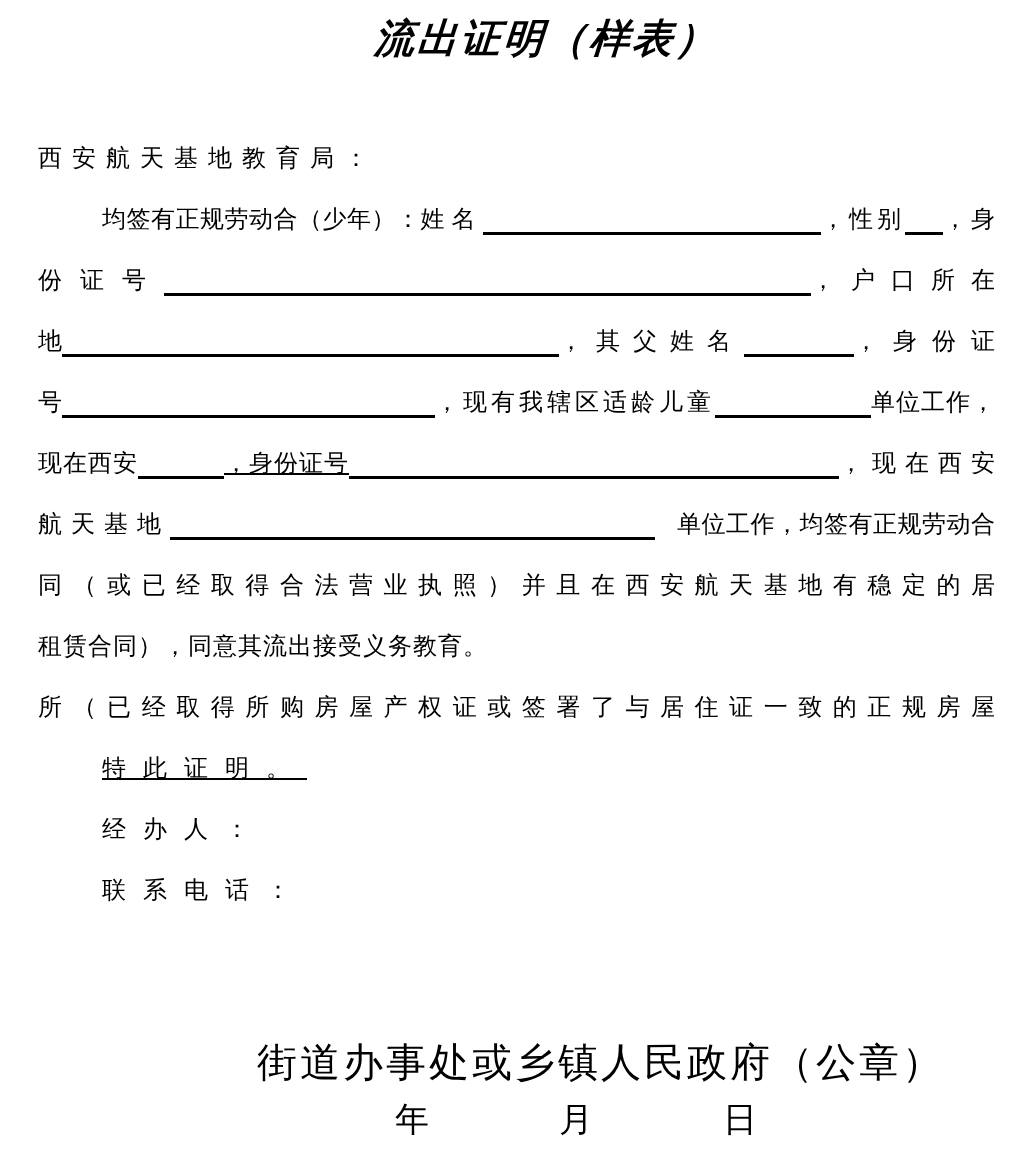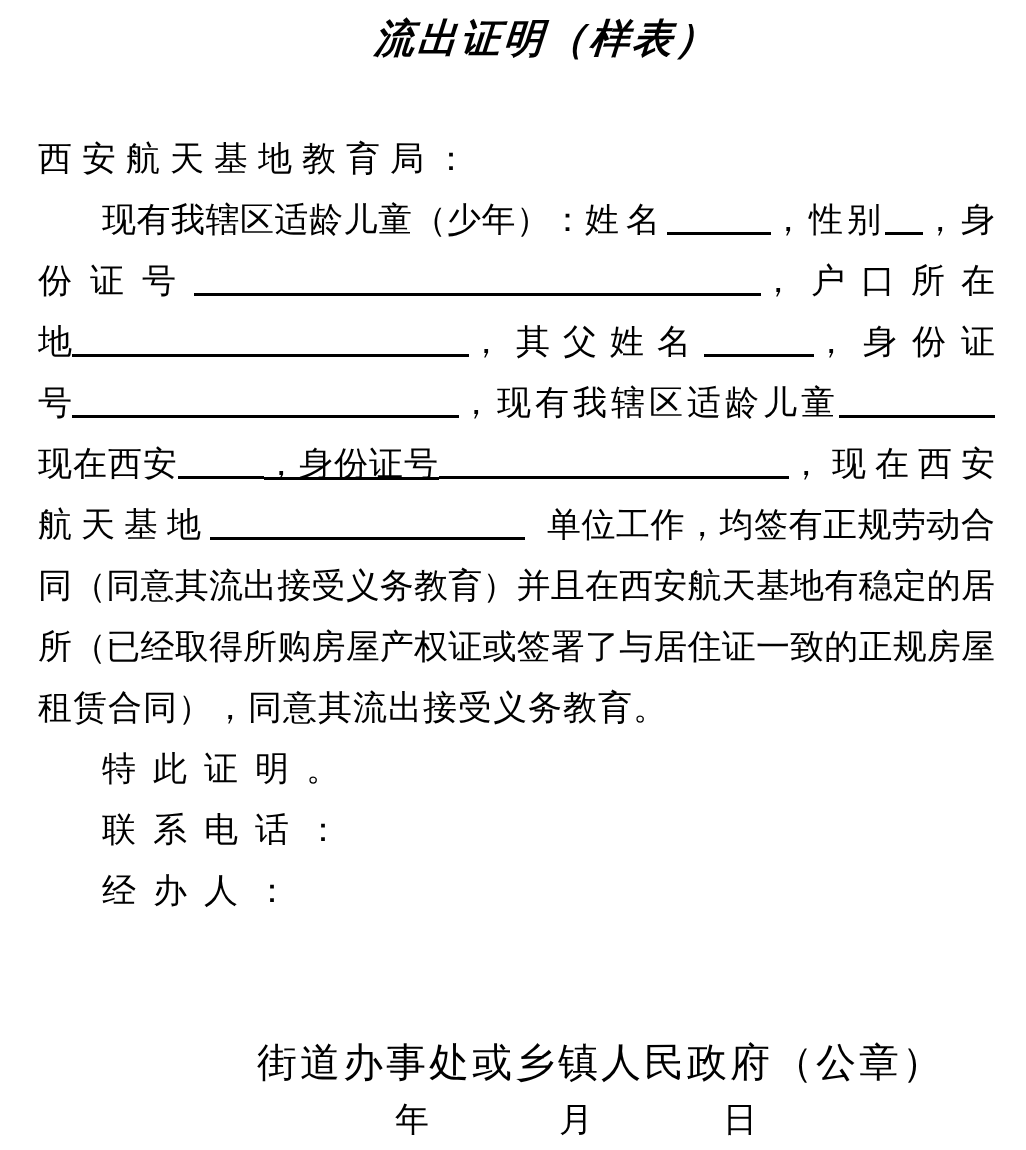--- a/index.html
+++ b/index.html
@@ -27,21 +27,21 @@
     transform: skewX(-4deg);
   }
   .title-gap { height: 57px; }
   .doc-body { display: block; }
   .line {
     display: flex;
     align-items: flex-end;
     height: 61px;
     box-sizing: border-box;
     padding-bottom: 9px;
-    font-size: 34px;
+    font-size: 24px;
     line-height: 37px;
     white-space: nowrap;
   }
   .run { white-space: pre; display: inline-block; }
   .fill {
     flex: 1 1 auto;
     display: block;
     white-space: normal;
     text-align: justify;
     text-align-last: justify;
@@ -85,21 +85,21 @@
 
   <div class="title">流出证明（样表）</div>
 
   <div class="title-gap"></div>
 
   <div class="doc-body">
       <div class="line">
         <span class="run" style="letter-spacing: 10px; margin-right: -10px;">西安航天基地教育局：</span>
       </div>
       <div class="line" style="padding-left: 64px;">
-        <span class="run" style="letter-spacing: 0.5px;">现有我辖区适龄儿童（少年）：</span>
+        <span class="run" style="letter-spacing: 0.5px;">均签有正规劳动合（少年）：</span>
         <span class="run" style="letter-spacing: 7px;">姓名</span>
         <span class="blank" style="flex: 1 1 86px;"></span>
         <span class="run" style="letter-spacing: 4px;">，性别</span>
         <span class="blank" style="flex: 0 1 38px; min-width: 38px;"></span>
         <span class="run" style="letter-spacing: 4px; margin-right: -4px;">，身</span>
       </div>
       <div class="line">
         <span class="run" style="letter-spacing: 18px;">份证号</span>
         <span class="blank" style="flex: 1 1 480px;"></span>
         <span class="run" style="letter-spacing: 16px; margin-right: -16px; text-align: center;">，户口所在</span>
@@ -109,50 +109,51 @@
         <span class="blank" style="flex: 1 1 380px;"></span>
         <span class="run" style="letter-spacing: 13px;">，其父姓名</span>
         <span class="blank" style="flex: 0 1 110px; min-width: 110px;"></span>
         <span class="run" style="letter-spacing: 15px; margin-right: -15px;">，身份证</span>
       </div>
       <div class="line">
         <span class="run">号</span>
         <span class="blank" style="flex: 1 1 240px;"></span>
         <span class="run" style="letter-spacing: 4px;">，现有我辖区适龄儿童</span>
         <span class="blank" style="flex: 0 1 156px; min-width: 156px;"></span>
+        <span class="run" style="letter-spacing: 1px; margin-right: -1px;">单位工作，</span>
       </div>
       <div class="line">
         <span class="run" style="letter-spacing: 1px;">现在西安</span>
         <span class="blank" style="flex: 0 1 86px; min-width: 86px;"></span>
         <span class="run" style="letter-spacing: 1px; text-decoration: underline;">，身份证号</span>
         <span class="blank" style="flex: 1 1 330px;"></span>
         <span class="run" style="letter-spacing: 9px; margin-right: -9px;">，现在西安</span>
       </div>
       <div class="line">
         <span class="run" style="letter-spacing: 9px;">航天基地</span>
         <span class="blank" style="flex: 1 1 298px; margin-right: 22px;"></span>
         <span class="run" style="letter-spacing: 0.5px; margin-right: -0.5px;">单位工作，均签有正规劳动合</span>
       </div>
       <div class="line">
-        <span class="run fill">同（同意其流出接受义务教育）并且在西安航天基地有稳定的居</span>
+        <span class="run fill">同（或已经取得合法营业执照）并且在西安航天基地有稳定的居</span>
+      </div>
+      <div class="line">
+        <span class="run" style="letter-spacing: 1px; margin-right: -1px;">租赁合同），同意其流出接受义务教育。</span>
       </div>
       <div class="line">
         <span class="run fill">所（已经取得所购房屋产权证或签署了与居住证一致的正规房屋</span>
       </div>
-      <div class="line">
-        <span class="run" style="letter-spacing: 1px; margin-right: -1px;">租赁合同），同意其流出接受义务教育。</span>
+      <div class="line" style="padding-left: 64px;">
+        <span class="run" style="letter-spacing: 17px; margin-right: -17px; text-decoration: underline;">特此证明。</span>
       </div>
       <div class="line" style="padding-left: 64px;">
-        <span class="run" style="letter-spacing: 17px; margin-right: -17px;">特此证明。</span>
+        <span class="run" style="letter-spacing: 17px; margin-right: -17px;">经办人：</span>
       </div>
       <div class="line" style="padding-left: 64px;">
         <span class="run" style="letter-spacing: 17px; margin-right: -17px;">联系电话：</span>
-      </div>
-      <div class="line" style="padding-left: 64px;">
-        <span class="run" style="letter-spacing: 17px; margin-right: -17px;">经办人：</span>
       </div>
     </div>
 
   <div class="footer-gap"></div>
 
   <div class="sig-line">
     <span class="run">街道办事处或乡镇人民政府（公章）</span>
   </div>
 
   <div class="date-line">

